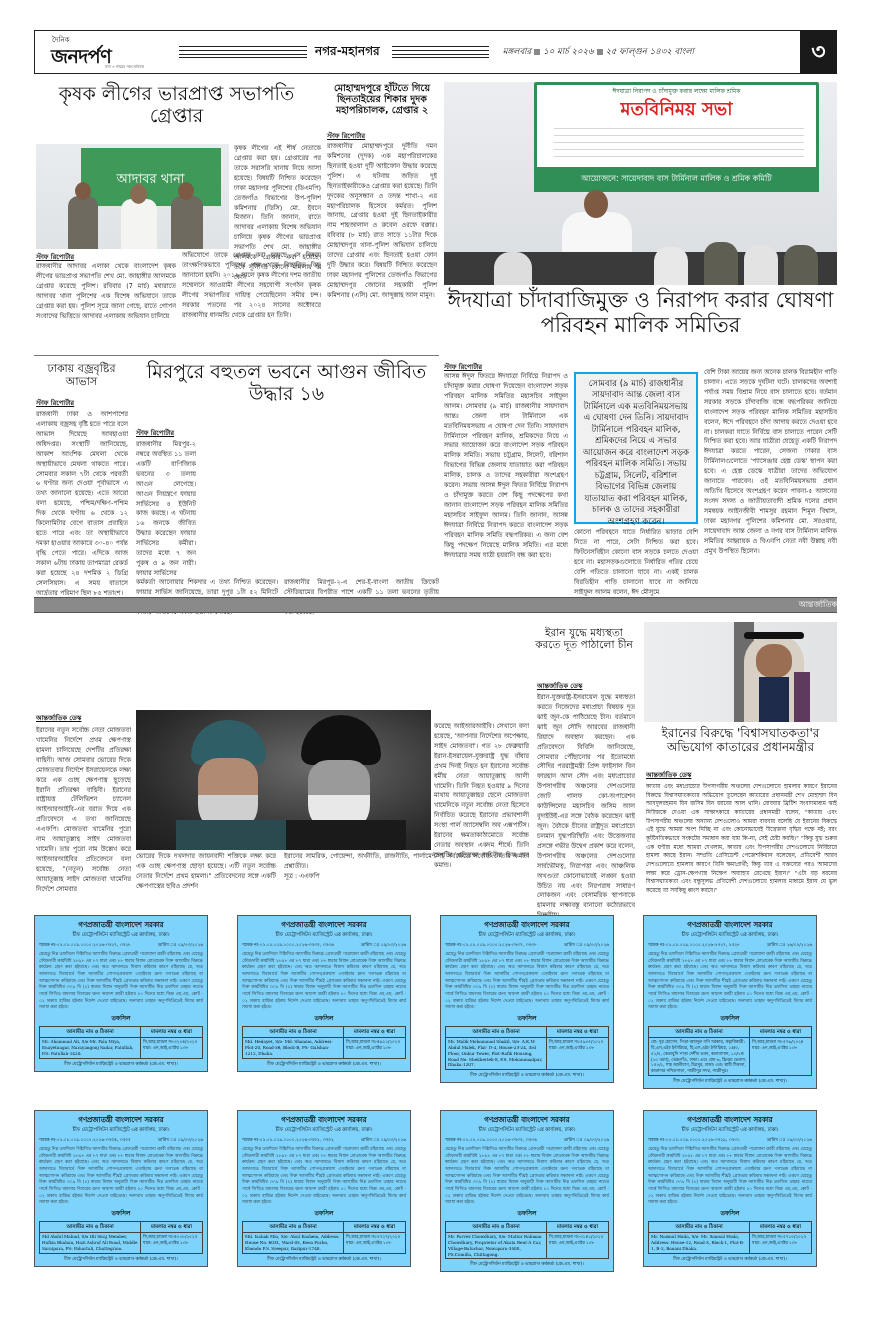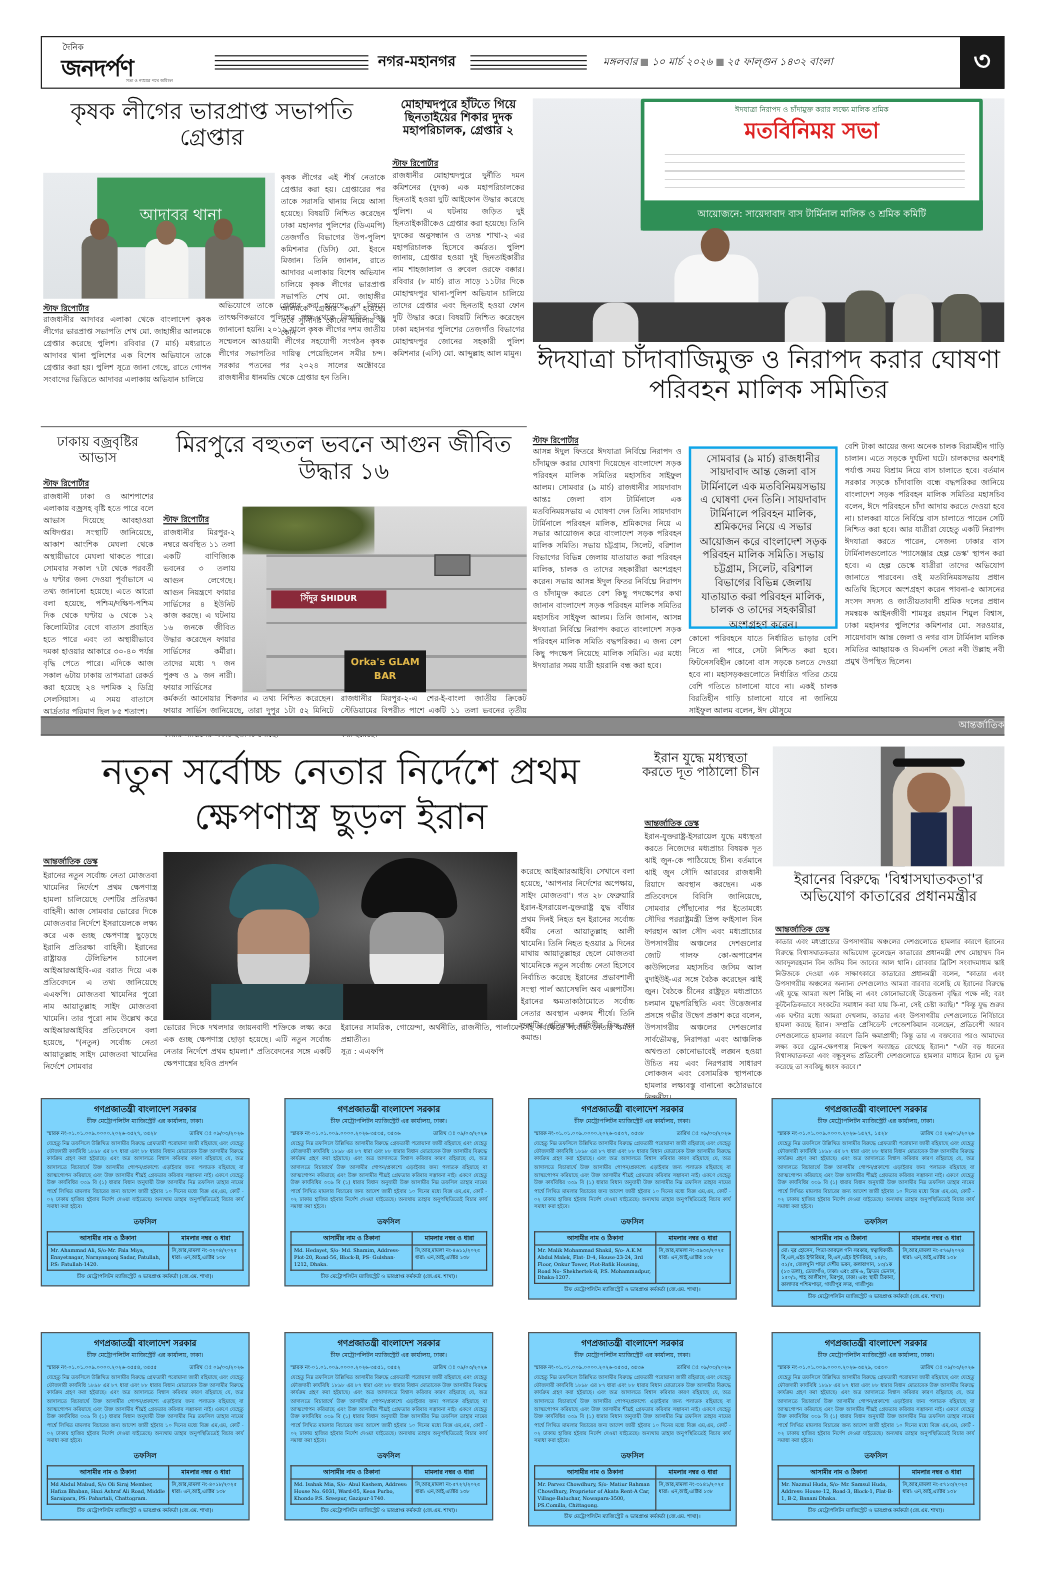--- a/index.html
+++ b/index.html
@@ -111,33 +111,25 @@
   <div class="body-text abs" style="left: 670px; top: 338px; width: 133px; overflow: hidden;">বেশি টাকা আয়ের জন্য অনেক চালক বিরামহীন গাড়ি চালান। এতে সড়কে দুর্ঘটনা ঘটে। চালকদের অবশ্যই পর্যাপ্ত সময় বিশ্রাম নিয়ে বাস চালাতে হবে। বর্তমান সরকার সড়কে চাঁদাবাজি বন্ধে বদ্ধপরিকর জানিয়ে বাংলাদেশ সড়ক পরিবহন মালিক সমিতির মহাসচিব বলেন, ঈদে পরিবহনে চাঁদা আদায় করতে দেওয়া হবে না। চালকরা যাতে নির্বিঘ্নে বাস চালাতে পারেন সেটি নিশ্চিত করা হবে। আর যাত্রীরা যেহেতু একটি নিরাপদ ঈদযাত্রা করতে পারেন, সেজন্য ঢাকার বাস টার্মিনালগুলোতে 'প্যাসেঞ্জার হেল্প ডেস্ক' স্থাপন করা হবে। এ হেল্প ডেস্কে যাত্রীরা তাদের অভিযোগ জানাতে পারবেন। ওই মতবিনিময়সভায় প্রধান অতিথি হিসেবে অংশগ্রহণ করেন পাবনা-৫ আসনের সংসদ সদস্য ও জাতীয়তাবাদী শ্রমিক দলের প্রধান সমন্বয়ক আইনজীবী শামসুর রহমান শিমুল বিশ্বাস, ঢাকা মহানগর পুলিশের কমিশনার মো. সরওয়ার, সায়েদাবাদ আন্ত জেলা ও নগর বাস টার্মিনাল মালিক সমিতির আহ্বায়ক ও বিএনপি নেতা নবী উল্লাহ নবী প্রমুখ উপস্থিত ছিলেন।</div>
 
   <div class="hr" style="left:0;top:325px;width:405px;"></div>
   <div class="headline abs" style="left:0;top:333px;width:95px;font-size:11px;">ঢাকায় বজ্রবৃষ্টির আভাস</div>
   <div class="byline abs" style="left:2px;top:368px;">স্টাফ রিপোর্টার</div>
   <div class="body-text abs" style="left: 2px; top: 380px; width: 92px; overflow: hidden;">রাজধানী ঢাকা ও আশপাশের এলাকায় বজ্রসহ বৃষ্টি হতে পারে বলে আভাস দিয়েছে আবহাওয়া অধিদপ্তর। সংস্থাটি জানিয়েছে, আকাশ আংশিক মেঘলা থেকে অস্থায়ীভাবে মেঘলা থাকতে পারে। সোমবার সকাল ৭টা থেকে পরবর্তী ৬ ঘণ্টার জন্য দেওয়া পূর্বাভাসে এ তথ্য জানানো হয়েছে। এতে আরো বলা হয়েছে, পশ্চিম/দক্ষিণ-পশ্চিম দিক থেকে ঘণ্টায় ৬ থেকে ১২ কিলোমিটার বেগে বাতাস প্রবাহিত হতে পারে এবং তা অস্থায়ীভাবে দমকা হাওয়ার আকারে ৩০-৪০ পর্যন্ত বৃদ্ধি পেতে পারে। এদিকে আজ সকাল ৬টায় ঢাকায় তাপমাত্রা রেকর্ড করা হয়েছে ২৪ দশমিক ২ ডিগ্রি সেলসিয়াস। এ সময় বাতাসে আর্দ্রতার পরিমাণ ছিল ৮৫ শতাংশ।</div>
 
   <div class="headline abs" style="left:100px;top:330px;width:305px;font-size:19px;">মিরপুরে বহুতল ভবনে আগুন জীবিত উদ্ধার ১৬</div>
   <div class="byline abs" style="left:102px;top:398px;">স্টাফ রিপোর্টার</div>
   <div class="body-text abs" style="left: 102px; top: 410px; width: 60px; overflow: hidden;">রাজধানীর মিরপুর-২ নম্বরে অবস্থিত ১১ তলা একটি বাণিজ্যিক ভবনের ৩ তলায় আগুন লেগেছে। আগুন নিয়ন্ত্রণে ফায়ার সার্ভিসের ৪ ইউনিট কাজ করছে। এ ঘটনায় ১৬ জনকে জীবিত উদ্ধার করেছেন ফায়ার সার্ভিসের কর্মীরা। তাদের মধ্যে ৭ জন পুরুষ ও ৯ জন নারী। ফায়ার সার্ভিসের</div>
-  <div class="photo" style="left:168px;top:392px;width:237px;height:155px;background:linear-gradient(180deg,#dcdcdc 0%,#bfbfbf 100%);">
-    <div class="abs" style="left:0;top:0;width:110px;height:40px;background:radial-gradient(ellipse at 40% 40%,#6a7a3a 0%,#4b5a2a 60%,transparent 100%);"></div>
-    <div class="abs" style="left:20px;top:40px;width:217px;height:115px;background:repeating-linear-gradient(180deg,#9a9a9a 0 2px,#c8c8c8 2px 28px);"></div>
-    <div class="abs" style="left:24px;top:70px;width:96px;height:15px;background:#8a2a3a;color:#fff;font-size:7px;text-align:center;line-height:15px;font-weight:bold;font-family:'DejaVu Sans',sans-serif;">সিঁদুর SHIDUR</div>
-    <div class="abs" style="left:85px;top:120px;width:68px;height:35px;background:#1a1a1a;color:#e2b84a;font-size:8px;text-align:center;line-height:12px;padding-top:4px;font-weight:bold;font-family:'DejaVu Sans',sans-serif;">Orka's GLAM BAR</div>
-    <div class="abs" style="left:160px;top:40px;width:30px;height:18px;background:#777;border:1px solid #444;"></div>
-  </div>
   <div class="body-text abs" style="left: 102px; top: 548px; width: 142px; overflow: hidden;">কর্মকর্তা আনোয়ার শিকদার এ তথ্য নিশ্চিত করেছেন। ফায়ার সার্ভিস জানিয়েছে, তারা দুপুর ১টা ৫২ মিনিটে আগুন লাগার খবর পায়। ১টা ৫৮ মিনিটে ঘটনাস্থলে ফায়ার সার্ভিসের একটি ইউনিট পৌঁছে।</div>
   <div class="body-text abs" style="left: 250px; top: 548px; width: 155px; overflow: hidden;">রাজধানীর মিরপুর-২-এ শের-ই-বাংলা জাতীয় ক্রিকেট স্টেডিয়ামের বিপরীত পাশে একটি ১১ তলা ভবনের তৃতীয় তলায় অগ্নিকাণ্ডের ঘটনা ঘটেছে। এ ঘটনায় ১৬ জনকে উদ্ধার করা হয়েছে।</div>
 
   <div class="section-bar">আন্তর্জাতিক</div>
 
-  <div class="headline abs" style="left:5px;top:595px;width:490px;font-size:30px;line-height:1.25;">নতুন সর্বোচ্চ নেতার নির্দেশে প্রথম ক্ষেপণাস্ত্র ছুড়ল ইরান</div>
   <div class="byline abs" style="left:2px;top:683px;">আন্তর্জাতিক ডেস্ক</div>
   <div class="body-text abs" style="left: 2px; top: 696px; width: 95px; overflow: hidden;">ইরানের নতুন সর্বোচ্চ নেতা মোজতবা খামেনির নির্দেশে প্রথম ক্ষেপণাস্ত্র হামলা চালিয়েছে দেশটির প্রতিরক্ষা বাহিনী। আজ সোমবার ভোরের দিকে মোজতবার নির্দেশে ইসরায়েলকে লক্ষ্য করে এক গুচ্ছ ক্ষেপণাস্ত্র ছুড়েছে ইরানি প্রতিরক্ষা বাহিনী। ইরানের রাষ্ট্রায়ত্ত টেলিভিশন চ্যানেল আইআরআইবি-এর বরাত দিয়ে এক প্রতিবেদনে এ তথ্য জানিয়েছে এএফপি। মোজতবা খামেনির পুরো নাম আয়াতুল্লাহ সাইদ মোজতবা খামেনি। তার পুরো নাম উল্লেখ করে আইআরআইবির প্রতিবেদনে বলা হয়েছে, "(নতুন) সর্বোচ্চ নেতা আয়াতুল্লাহ সাইদ মোজতবা খামেনির নির্দেশে সোমবার</div>
   <div class="photo" style="left:102px;top:680px;width:295px;height:140px;background:radial-gradient(ellipse at 60% 40%,#6a6a6a 0%,#2a2a2a 70%,#1c1c1c 100%);">
     <div class="abs" style="left:55px;top:10px;width:75px;height:45px;background:#2f5e66;border-radius:40px 40px 10px 10px;"></div>
     <div class="abs" style="left:62px;top:48px;width:60px;height:52px;background:#b08a72;border-radius:20px 20px 10px 10px;"></div>
     <div class="abs" style="left:62px;top:85px;width:60px;height:40px;background:#cfcfcf;border-radius:0 0 30px 30px;"></div>
     <div class="abs" style="left:40px;top:110px;width:110px;height:30px;background:#2a4a50;"></div>
     <div class="abs" style="left:165px;top:5px;width:80px;height:50px;background:#111;border-radius:40px 40px 10px 10px;"></div>
     <div class="abs" style="left:172px;top:50px;width:62px;height:50px;background:#9a9a9a;border-radius:20px 20px 10px 10px;"></div>
     <div class="abs" style="left:172px;top:85px;width:62px;height:40px;background:#e8e8e8;border-radius:0 0 30px 30px;"></div>

